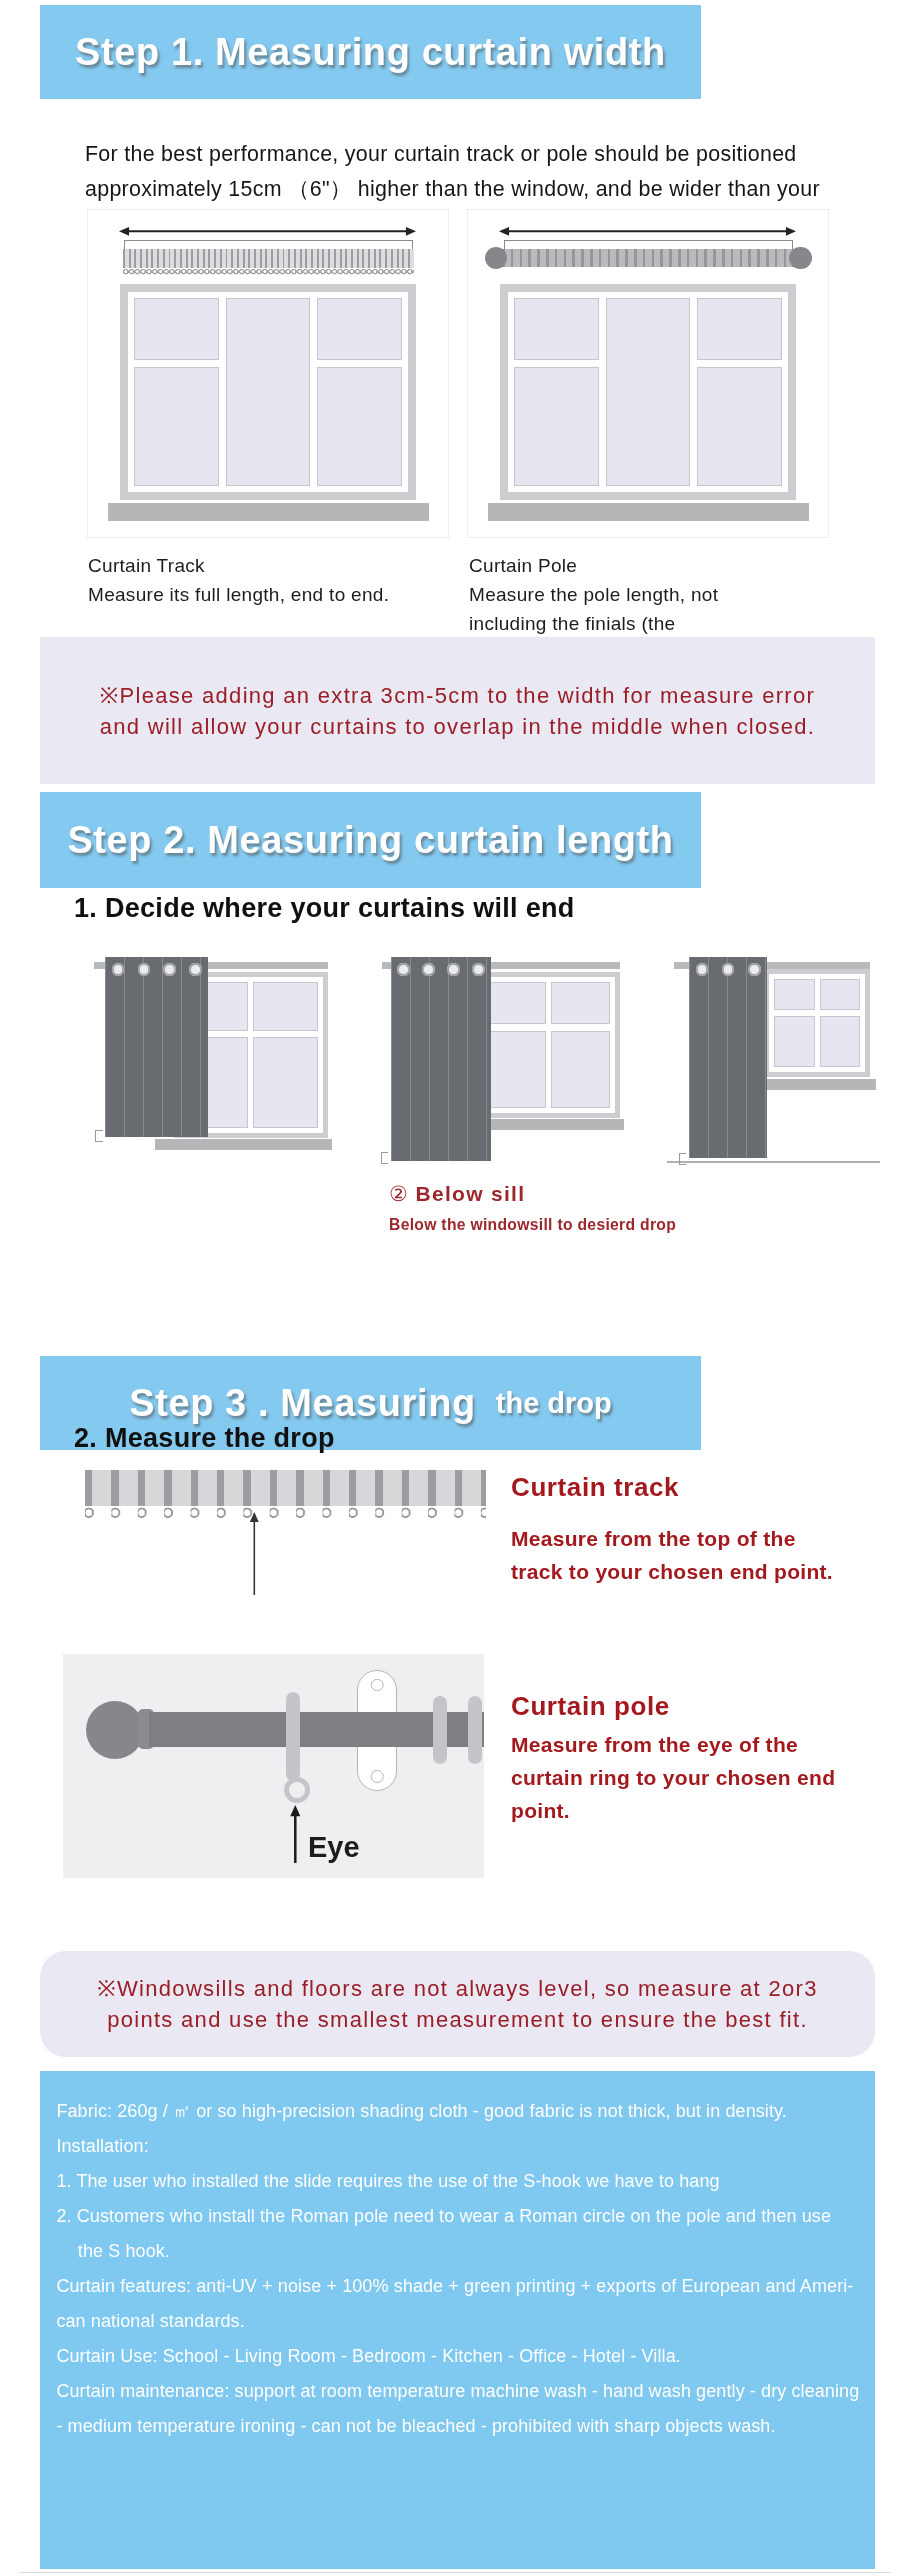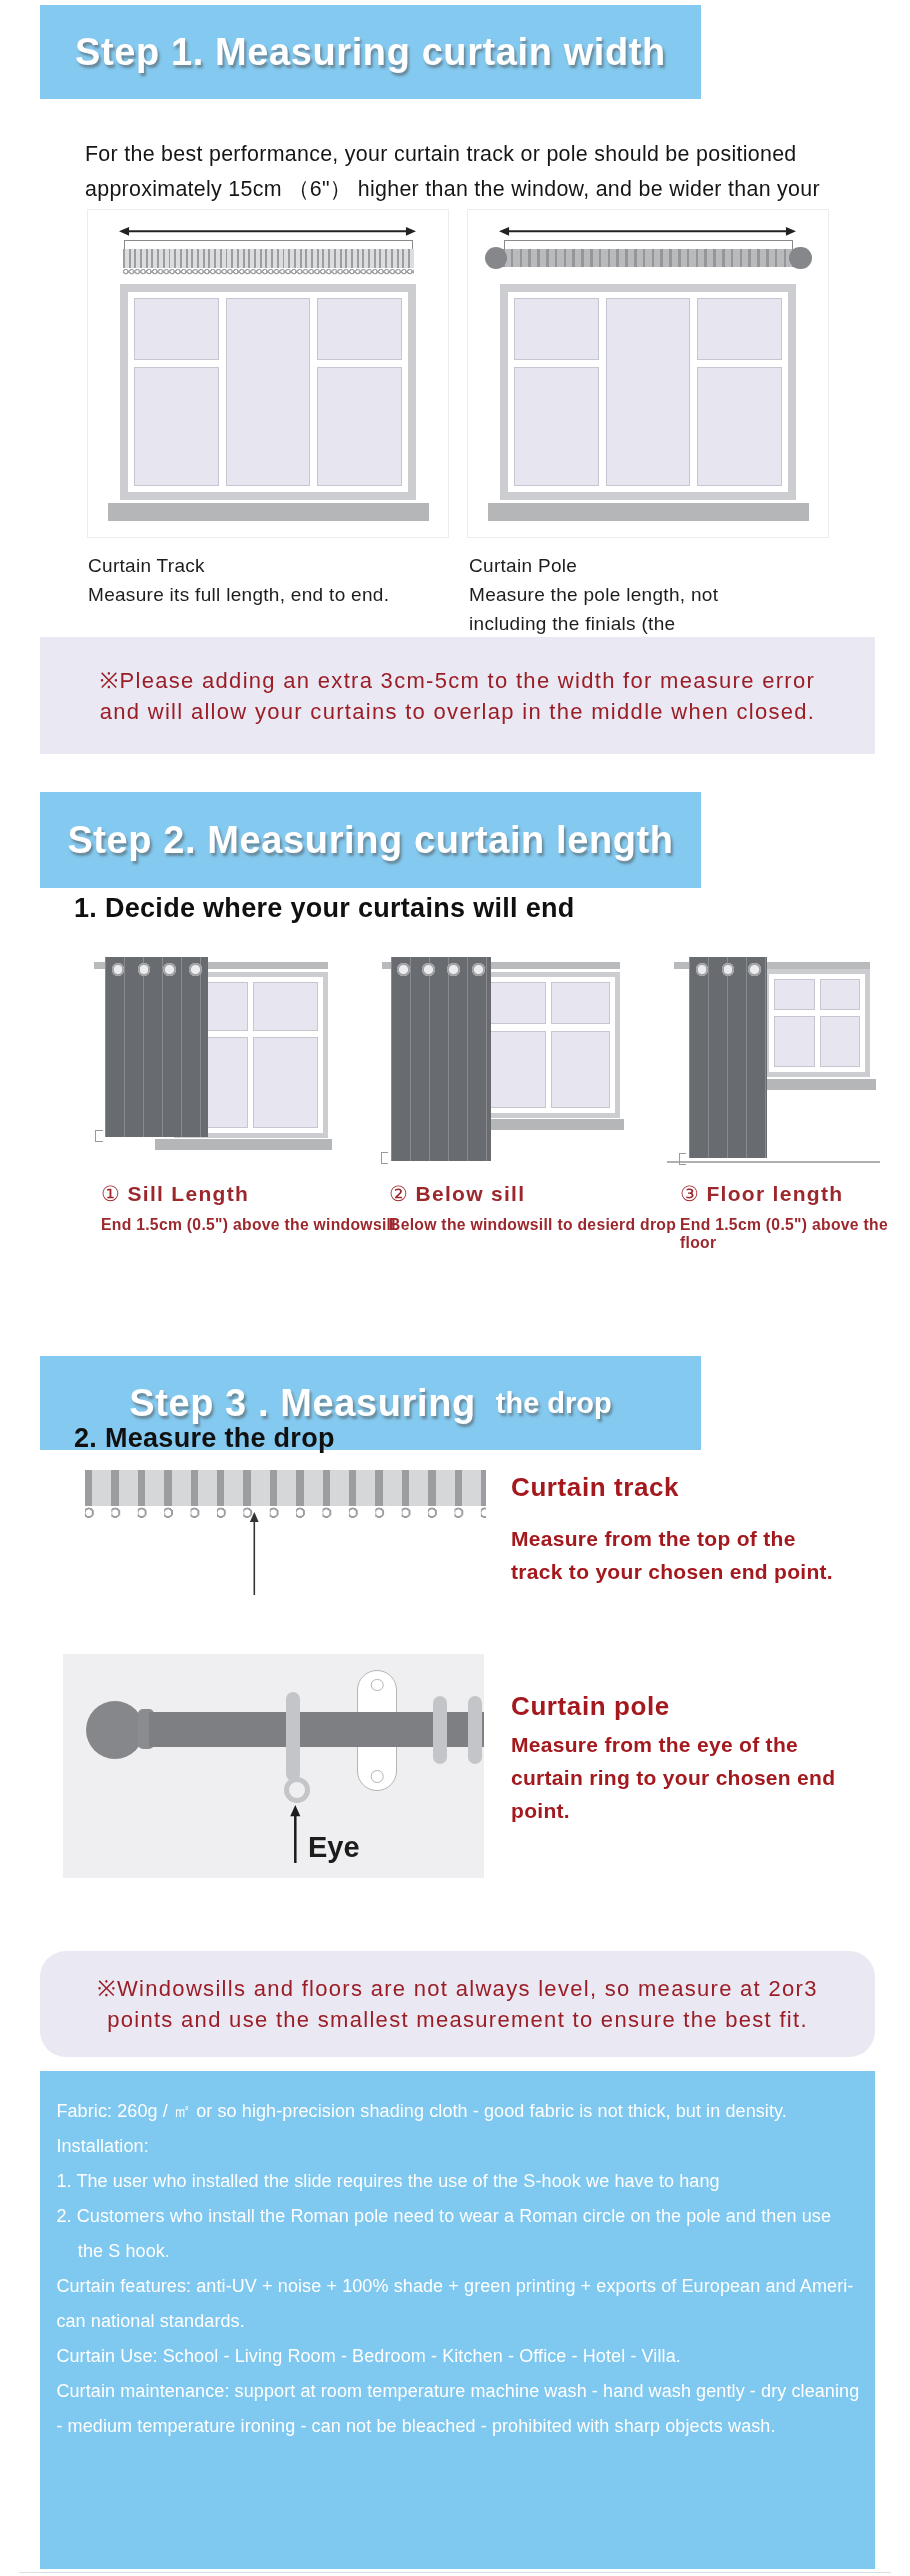--- a/index.html
+++ b/index.html
@@ -49,21 +49,21 @@
   .sill1{position:absolute;left:19.5px;top:293px;width:321px;height:17.6px;background:#b4b6b8;}
 
   
   .cap{position:absolute;top:551px;font-size:19px;line-height:29px;letter-spacing:0.3px;color:#1d1d1d;}
   .cap.cl{left:88px;} .cap.cr{left:469px;}
 
   
   .note{position:absolute;left:40px;width:835px;background:#e9e8f3;
         display:flex;flex-direction:column;align-items:center;justify-content:center;
         font-size:22px;line-height:31px;letter-spacing:1.3px;color:#9b1d26;text-align:center;}
-  .n1{top:637px;height:117px;}
+  .n1{top:637px;height:147px;}
   .n2{top:1951px;height:106px;border-radius:26px;}
 
   
   .hdg{position:absolute;left:74px;font-size:27px;font-weight:bold;letter-spacing:0.3px;color:#101010;}
   .h2{top:893px;} .h3{top:1423px;}
 
   
   .cdia{position:absolute;top:953px;height:221px;}
   .cd1{left:94px;width:234px;}
   .cd2{left:382px;width:238px;}
@@ -296,31 +296,23 @@
     <div class="curtain">
       <div class="grommets">
         <span class="gr"></span>
           <span class="gr"></span>
           <span class="gr"></span>
       </div>
     </div>
     <div class="ctick"></div>
   </div>
 
-  <div class="copt co1">
-    <div class="ot"><span class="onum">①</span><span>Sill Length</span></div>
-    <div class="od">End 1.5cm (0.5") above the windowsill</div>
-  </div>
   <div class="copt co2">
     <div class="ot"><span class="onum">②</span><span>Below sill</span></div>
     <div class="od">Below the windowsill to desierd drop</div>
-  </div>
-  <div class="copt co3">
-    <div class="ot"><span class="onum">③</span><span>Floor length</span></div>
-    <div class="od">End 1.5cm (0.5") above the floor</div>
   </div>
 
   <section class="banner b3">
     <span class="bt">Step 3 . Measuring</span>
     <span class="bt-sub">the drop</span>
   </section>
 
   <div class="hdg h3">2. Measure the drop</div>
 
   <div class="t3bar"></div>

